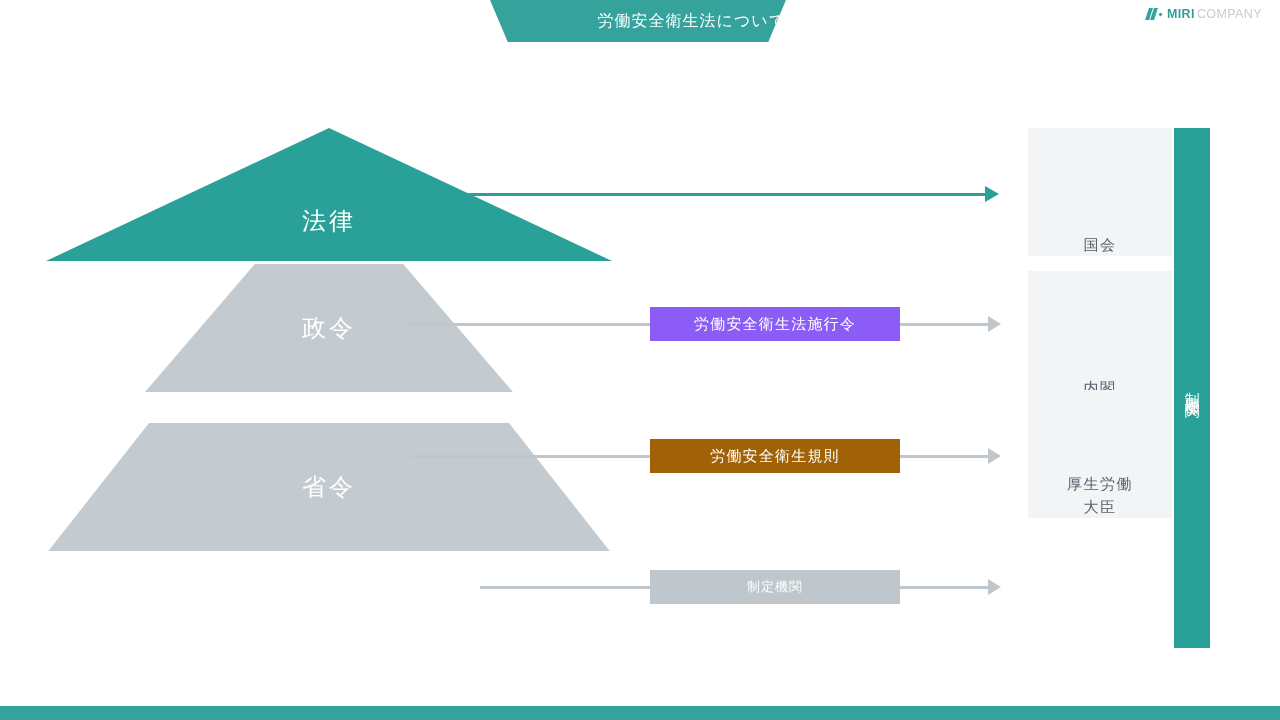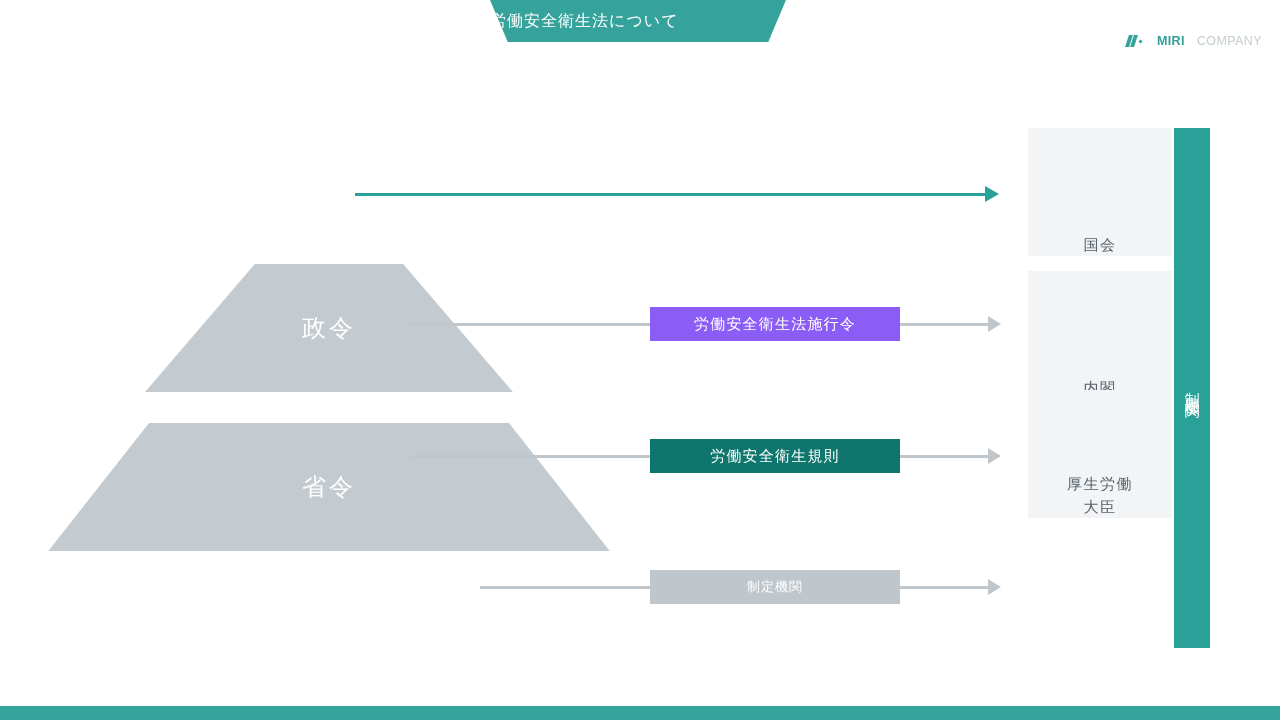--- a/index.html
+++ b/index.html
@@ -13,30 +13,30 @@
 
   
   .header{
     position:absolute;left:0;top:0;width:1280px;height:48px;
     background:#ffffff;
   }
   .header-tab{
     position:absolute;left:490px;top:0;width:296px;height:42px;
     background:#35a39b;
     clip-path:polygon(0 0,100% 0,94% 100%,6% 100%);
-    display:flex;align-items:center;justify-content:flex-start;
+    display:flex;align-items:center;justify-content:flex-end;
   }
   .header-title{
     color:#ffffff;font-size:16px;letter-spacing:1px;
     font-weight:400;
     white-space:nowrap;
   }
   .logo{
-    position:absolute;right:18px;top:33px;
-    display:flex;align-items:center;gap:12px;height:16px;
+    position:absolute;right:18px;top:6px;
+    display:flex;align-items:center;gap:2px;height:16px;
   }
   .logo-mark{display:flex;align-items:center;}
   .logo-bar{
     width:4px;height:12px;background:#35a39b;
     transform:skewX(-18deg);margin-right:1.5px;
   }
   .logo-dot{
     width:3px;height:3px;background:#35a39b;
     transform:rotate(45deg);margin:0 3px 0 1px;
   }
@@ -106,21 +106,21 @@
   .c1 .conn-box{left:295px;background:#2aa198;}
   .c1 .arrow-head{left:630px;border-left:14px solid #2aa198;}
 
   .c2{left:410px;top:307px;width:590px;}
   .c2 .conn-line{left:0;width:578px;background:#bfc7cc;}
   .c2 .conn-box{left:240px;background:#8b5cf6;}
   .c2 .arrow-head{left:578px;border-left:13px solid #bfc7cc;}
 
   .c3{left:410px;top:439px;width:590px;}
   .c3 .conn-line{left:0;width:578px;background:#bfc7cc;}
-  .c3 .conn-box{left:240px;background:#0f766e;}
+  .c3 .conn-box{left:240px;background:#a16207;}
   .c3 .arrow-head{left:578px;border-left:13px solid #bfc7cc;}
 
   .c4{left:480px;top:570px;width:520px;}
   .c4 .conn-line{left:0;width:508px;background:#bfc7cc;}
   .c4 .conn-box{left:170px;background:#bfc7cc;}
   .c4 .arrow-head{left:508px;border-left:13px solid #bfc7cc;}
 
   
   .organs{
     position:absolute;left:1028px;top:128px;width:144px;height:520px;
@@ -168,20 +168,23 @@
       <span class="logo-bar"></span>
         <span class="logo-bar"></span>
         <span class="logo-dot"></span>
     </span>
     <span class="logo-miri">MIRI</span>
     <span class="logo-company">COMPANY</span>
   </div>
 </div>
 
 <div class="pyramid">
+  <div class="tier tier-1">
+    <span class="tier-label">法律</span>
+  </div>
   <div class="tier tier-2">
     <span class="tier-label">政令</span>
   </div>
   <div class="tier tier-3">
     <span class="tier-label">省令</span>
   </div>
 </div>
 
 <div class="connector c1">
   <div class="conn-line"></div>

